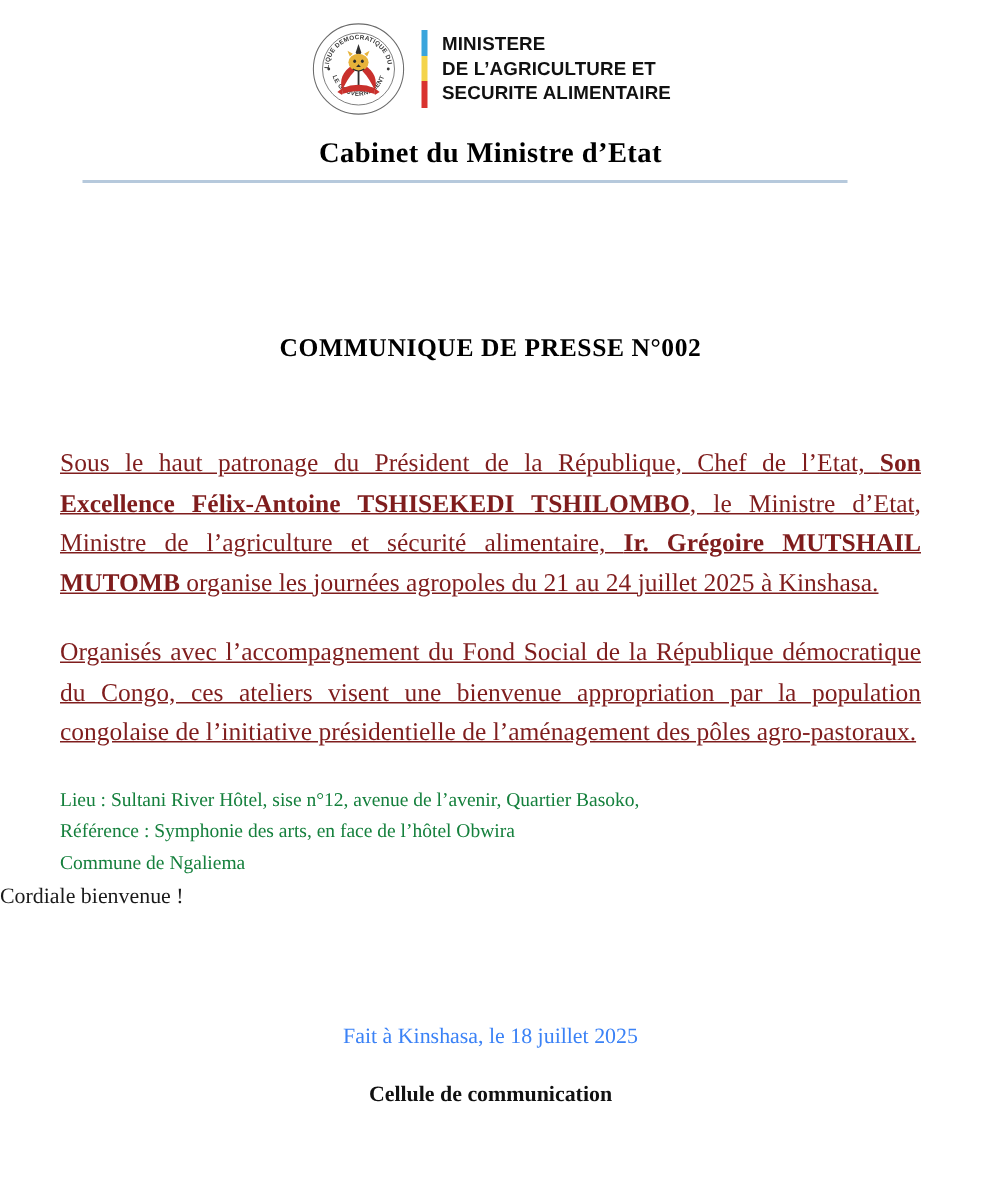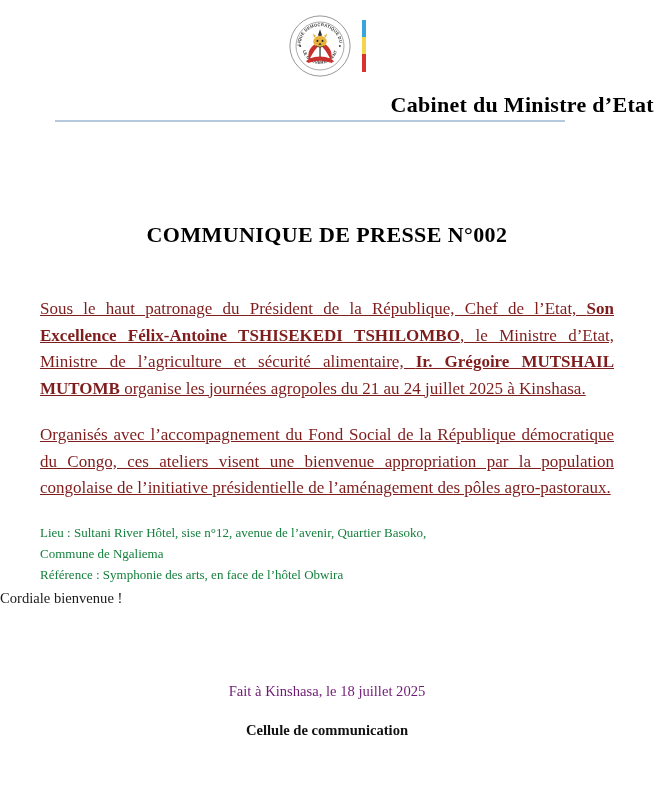--- a/index.html
+++ b/index.html
@@ -54,43 +54,43 @@
     color: #111111;
     white-space: nowrap;
   }
 
   
   .cabinet-title {
     position: absolute;
     top: 92px;
     left: 0;
     width: 654px;
-    text-align: right;
-    font-size: 22px;
+    text-align: center;
+    font-size: 19px;
     font-weight: bold;
     letter-spacing: 0.3px;
     color: #000000;
   }
   .rule {
     position: absolute;
     top: 120px;
     left: 55px;
     width: 510px;
     height: 2px;
     background: #b6c9dc;
   }
 
   
   .headline {
     position: absolute;
     top: 222px;
     left: 0;
     width: 654px;
     text-align: center;
-    font-size: 22px;
+    font-size: 17px;
     font-weight: bold;
     letter-spacing: 0.4px;
     color: #000000;
   }
 
   
   .body-wrap {
     position: absolute;
     top: 296px;
     left: 40px;
@@ -124,21 +124,21 @@
     font-size: 14.6px;
     color: #1a1a1a;
   }
   .signoff-date {
     position: absolute;
     top: 683px;
     left: 0;
     width: 654px;
     text-align: center;
     font-size: 14.6px;
-    color: #701a75;
+    color: #3b82f6;
   }
   .signoff-unit {
     position: absolute;
     top: 722px;
     left: 0;
     width: 654px;
     text-align: center;
     font-size: 14.6px;
     font-weight: bold;
     color: #111111;
@@ -182,38 +182,43 @@
         <path d="M44 50 Q 50 54, 56 50" stroke="#2b2b2b" stroke-width="1.1" fill="none"></path>
 
         <path d="M33 70 Q 50 63, 67 70 L 67 76 Q 50 70, 33 76 Z" fill="#c9302c"></path>
         <path d="M33 70 L 28 74 L 33 77 Z" fill="#c9302c"></path>
         <path d="M67 70 L 72 74 L 67 77 Z" fill="#c9302c"></path>
       </svg>
     </div>
 
     <div class="flagbar"></div>
 
+    <div class="ministry-lines">
+      <div>MINISTERE</div>
+      <div>DE L’AGRICULTURE ET</div>
+      <div>SECURITE ALIMENTAIRE</div>
+    </div>
 
   </div>
 </div>
 
 <div class="cabinet-title">Cabinet du Ministre d’Etat</div>
 <div class="rule"></div>
 
 <div class="headline">COMMUNIQUE DE PRESSE N°002</div>
 
 <div class="body-wrap">
 
   <p class="para"><span>Sous le haut patronage du Président de la République, Chef de l’Etat, </span><b>Son Excellence Félix-Antoine TSHISEKEDI TSHILOMBO</b><span>, le Ministre d’Etat, Ministre de l’agriculture et sécurité alimentaire, </span><b>Ir. Grégoire MUTSHAIL MUTOMB</b><span> organise les journées agropoles du 21 au 24 juillet 2025 à Kinshasa.</span></p>
 
   <p class="para">Organisés avec l’accompagnement du Fond Social de la République démocratique du Congo, ces ateliers visent une bienvenue appropriation par la population congolaise de l’initiative présidentielle de l’aménagement des pôles agro-pastoraux.</p>
 
   <div class="details">
     <div>Lieu : Sultani River Hôtel, sise n°12, avenue de l’avenir, Quartier Basoko,</div>
+    <div>Référence : Symphonie des arts, en face de l’hôtel Obwira</div>
     <div>Commune de Ngaliema</div>
-    <div>Référence : Symphonie des arts, en face de l’hôtel Obwira</div>
   </div>
 
 </div>
 
 <div class="welcome">Cordiale bienvenue !</div>
 <div class="signoff-date">Fait à Kinshasa, le 18 juillet 2025</div>
 <div class="signoff-unit">Cellule de communication</div>
 
 </body></html>

